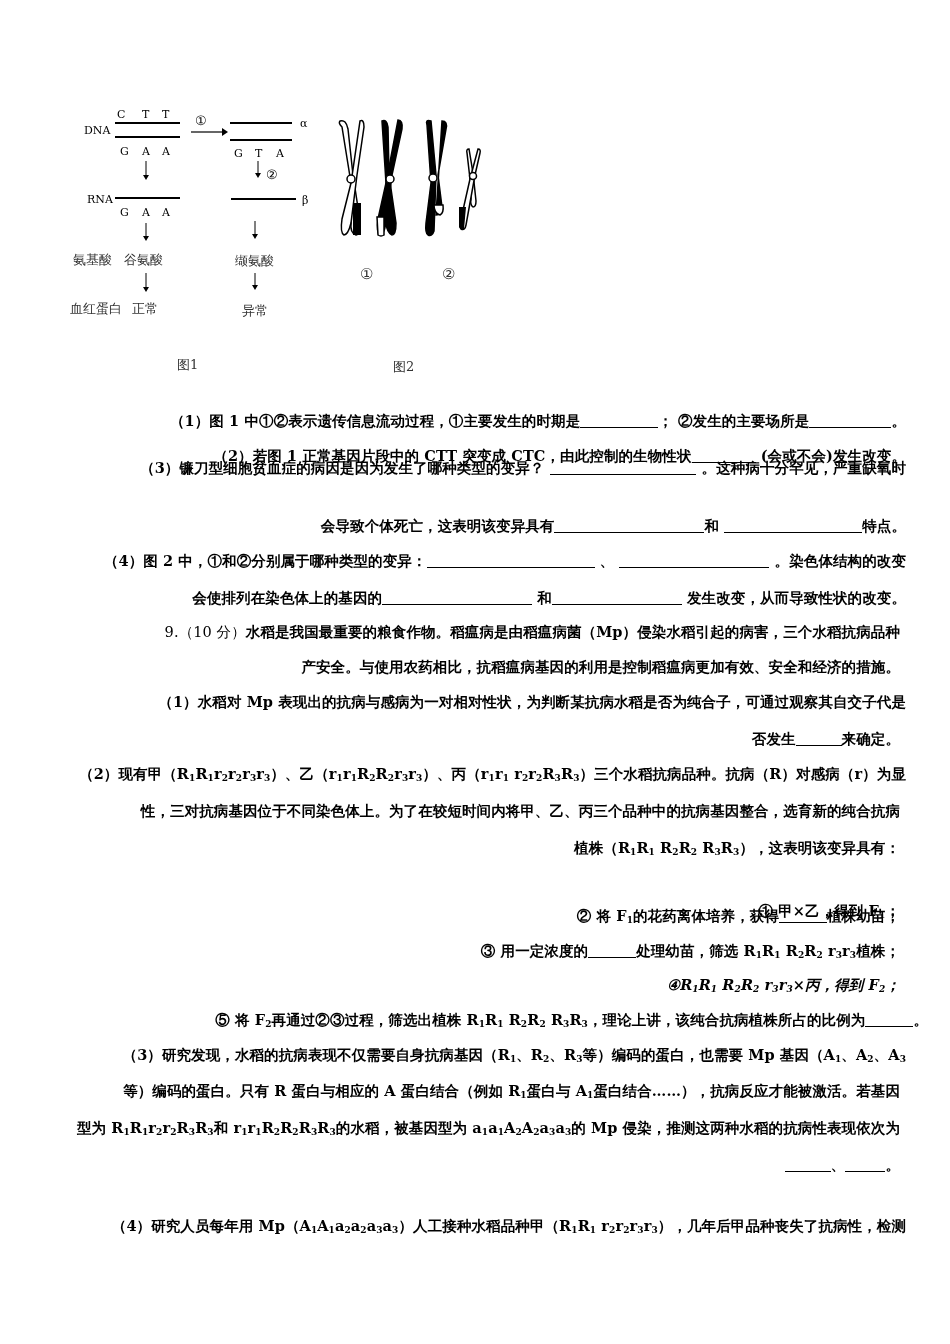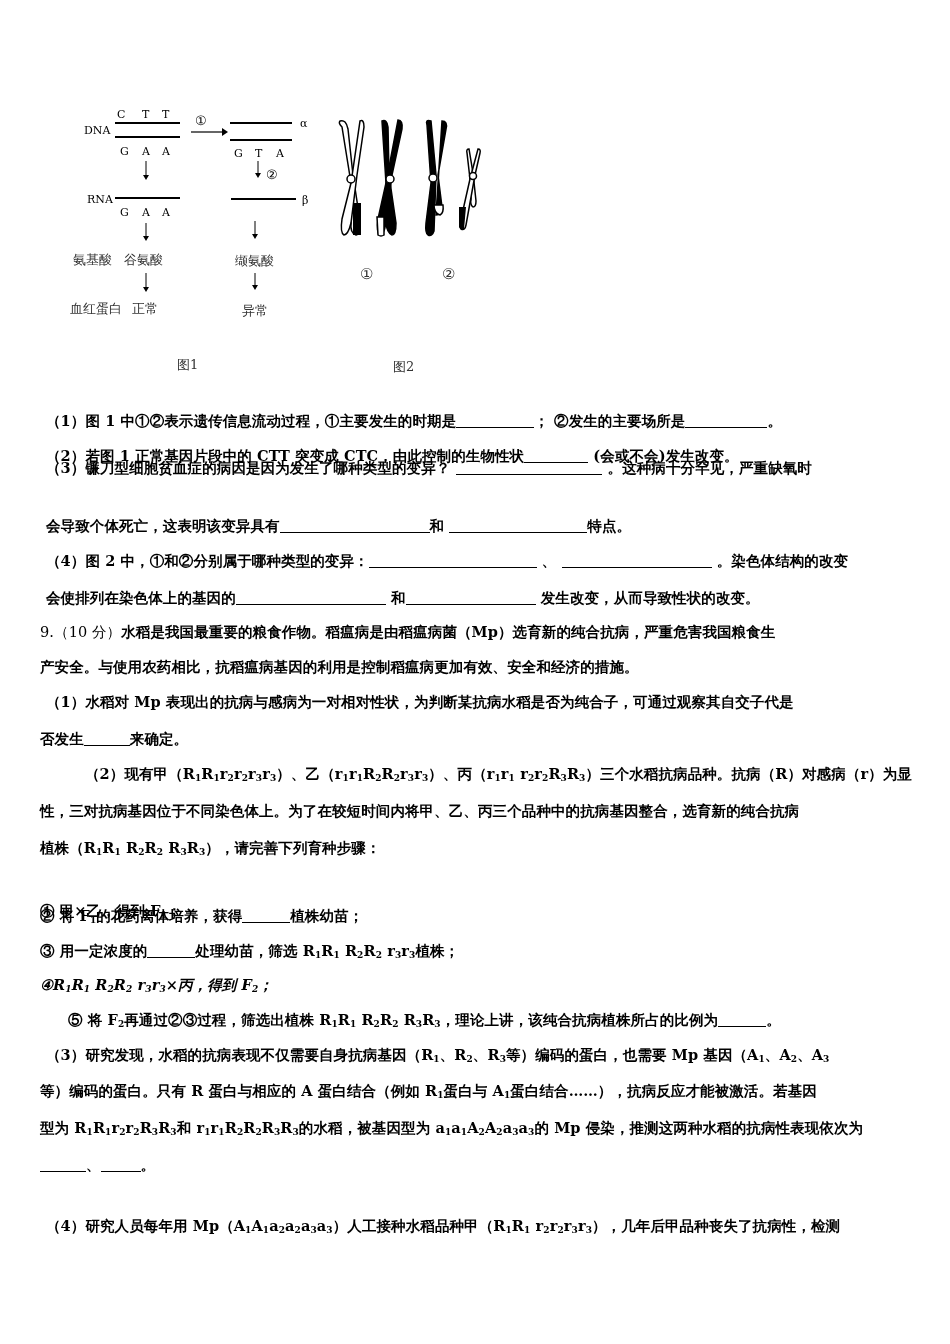--- a/index.html
+++ b/index.html
@@ -1,21 +1,21 @@
 <!DOCTYPE html>
 <html><head>
 <meta charset="utf-8">
 <style>
   html, body { margin: 0; padding: 0; background: #ffffff; }
   body { width: 950px; height: 1344px; position: relative; overflow: hidden;
          font-family: "DejaVu Serif", "Liberation Serif", serif; color: #000; }
   .figure-area { position: absolute; left: 70px; top: 95px; width: 430px; height: 290px; }
   svg text { font-family: "DejaVu Serif", "Liberation Serif", serif; }
   .line { position: absolute; left: 46px; width: 860px; font-size: 14.5px; font-weight: bold;
-          white-space: nowrap; line-height: 20px; letter-spacing: 0.1px; }
+          white-space: nowrap; line-height: 20px; letter-spacing: 0.1px; text-align: right; }
   .blank { display: inline-block; border-bottom: 1.3px solid #000; height: 14px; vertical-align: -2px; }
   sub { font-size: 9px; vertical-align: -2px; line-height: 0; }
   .qnum { font-weight: normal; }
 </style>
 </head>
 <body>
 
 <div class="figure-area">
   <svg width="430" height="290" viewBox="0 0 430 290">
 
@@ -109,39 +109,39 @@
   <span>会导致个体死亡，这表明该变异具有</span><span class="blank" style="width:150px"></span><span>和 </span><span class="blank" style="width:138px"></span><span>特点。</span>
 </div>
 <div class="line" style="top:551px;">
   <span>（4）图 2 中，①和②分别属于哪种类型的变异：</span><span class="blank" style="width:168px"></span><span> 、 </span><span class="blank" style="width:150px"></span><span> 。染色体结构的改变</span>
 </div>
 <div class="line" style="top:588px;">
   <span>会使排列在染色体上的基因的</span><span class="blank" style="width:150px"></span><span> 和</span><span class="blank" style="width:130px"></span><span> 发生改变，从而导致性状的改变。</span>
 </div>
 
 <div class="line" style="top:622px; left:40px;">
-  <span class="qnum">9.（10 分）</span><span>水稻是我国最重要的粮食作物。稻瘟病是由稻瘟病菌（Mp）选育新的纯合抗病，严重危害我国粮食生</span>
+  <span class="qnum">9.（10 分）</span><span>水稻是我国最重要的粮食作物。稻瘟病是由稻瘟病菌（Mp）侵染水稻引起的病害，三个水稻抗病品种</span>
 </div>
 <div class="line" style="top:657px; left:40px;">
   <span>产安全。与使用农药相比，抗稻瘟病基因的利用是控制稻瘟病更加有效、安全和经济的措施。</span>
 </div>
 <div class="line" style="top:692px;">
   <span>（1）水稻对 Mp 表现出的抗病与感病为一对相对性状，为判断某抗病水稻是否为纯合子，可通过观察其自交子代是</span>
 </div>
 <div class="line" style="top:729px; left:40px;">
   <span>否发生</span><span class="blank" style="width:46px"></span><span>来确定。</span>
 </div>
-<div class="line" style="top:764px;margin-left:39px;">
+<div class="line" style="top:764px;">
   <span>（2）现有甲（</span>R<sub>1</sub>R<sub>1</sub>r<sub>2</sub>r<sub>2</sub>r<sub>3</sub>r<sub>3</sub><span>）、乙（</span>r<sub>1</sub>r<sub>1</sub>R<sub>2</sub>R<sub>2</sub>r<sub>3</sub>r<sub>3</sub><span>）、丙（</span>r<sub>1</sub>r<sub>1</sub> r<sub>2</sub>r<sub>2</sub>R<sub>3</sub>R<sub>3</sub><span>）三个水稻抗病品种。抗病（R）对感病（r）为显</span>
 </div>
 <div class="line" style="top:801px; left:40px;">
   <span>性，三对抗病基因位于不同染色体上。为了在较短时间内将甲、乙、丙三个品种中的抗病基因整合，选育新的纯合抗病</span>
 </div>
 <div class="line" style="top:838px; left:40px;">
-  <span>植株（</span>R<sub>1</sub>R<sub>1</sub> R<sub>2</sub>R<sub>2</sub> R<sub>3</sub>R<sub>3</sub><span>），请完善下列育种步骤：</span>
+  <span>植株（</span>R<sub>1</sub>R<sub>1</sub> R<sub>2</sub>R<sub>2</sub> R<sub>3</sub>R<sub>3</sub><span>），这表明该变异具有：</span>
 </div>
 
 <div class="line" style="top:872px; left:40px;margin-top:29px;">
   <span>① 甲×乙，得到 F</span><sub>1</sub><span>；</span>
 </div>
 <div class="line" style="top:906px; left:40px;">
   <span>② 将 F</span><sub>1</sub><span>的花药离体培养，获得</span><span class="blank" style="width:48px"></span><span>植株幼苗；</span>
 </div>
 <div class="line" style="top:941px; left:40px;">
   <span>③ 用一定浓度的</span><span class="blank" style="width:48px"></span><span>处理幼苗，筛选 </span>R<sub>1</sub>R<sub>1</sub> R<sub>2</sub>R<sub>2</sub> r<sub>3</sub>r<sub>3</sub><span>植株；</span>

